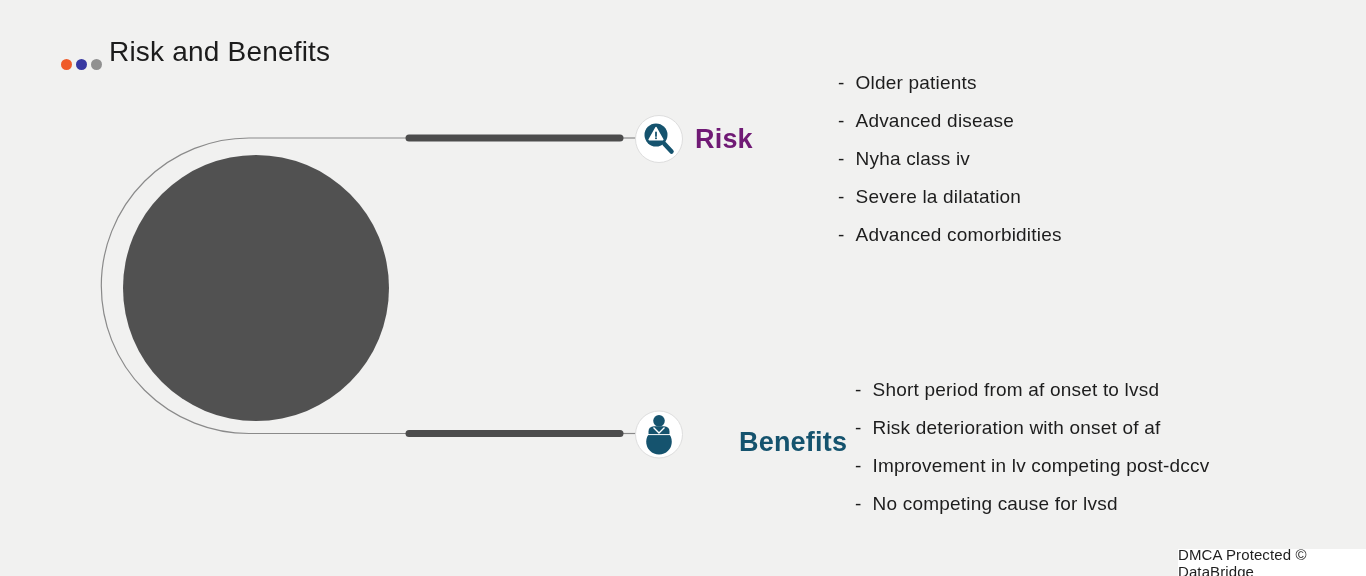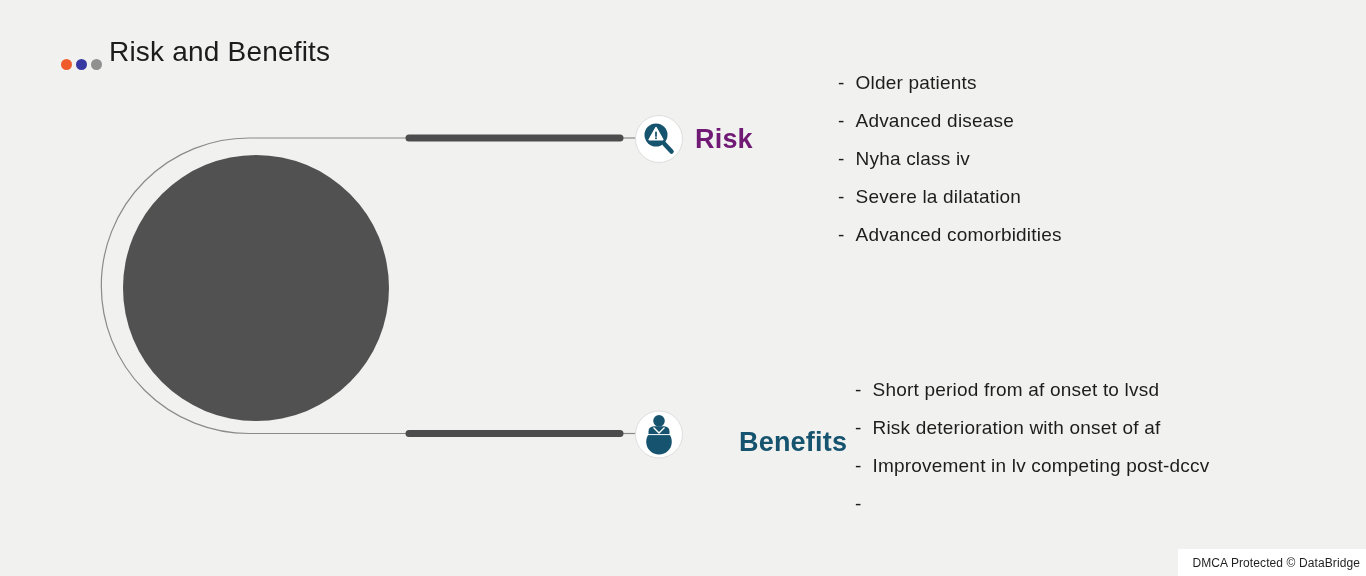--- a/index.html
+++ b/index.html
@@ -26,21 +26,21 @@
   
   .bullet-list{position:absolute;margin:0;padding:0;list-style:none;}
   .risk-list{left:838px;top:64px;}
   .benefits-list{left:855px;top:371px;}
   .bullet-item{height:38px;display:flex;align-items:center;font-size:19px;letter-spacing:.2px;color:#1d1d1d;}
   .dash{margin-right:11px;font-weight:500;}
   
   .watermark{
     position:absolute;right:0;bottom:0;height:27px;width:188px;background:#ffffff;
     display:flex;align-items:center;justify-content:flex-end;
-    font-size:12px;color:#1f1f1f;padding-right:6px;box-sizing:border-box;letter-spacing:.1px;
+    font-size:15px;color:#1f1f1f;padding-right:6px;box-sizing:border-box;letter-spacing:.1px;
   }
 </style>
 </head>
 <body>
 
 <div class="slide">
 
   <div class="header">
     <div class="dots">
       <span class="dot" style="background: rgb(239, 91, 42);"></span>
@@ -119,18 +119,19 @@
     <li class="bullet-item">
       <span class="dash">-</span>
       <span>Risk deterioration with onset of af</span>
     </li>
     <li class="bullet-item">
       <span class="dash">-</span>
       <span>Improvement in lv competing post-dccv</span>
     </li>
     <li class="bullet-item">
       <span class="dash">-</span>
+      <span>No competing cause for lvsd</span>
     </li>
   </ul>
 
   <div class="watermark">DMCA Protected © DataBridge</div>
 
 </div>
 
 </body></html>

